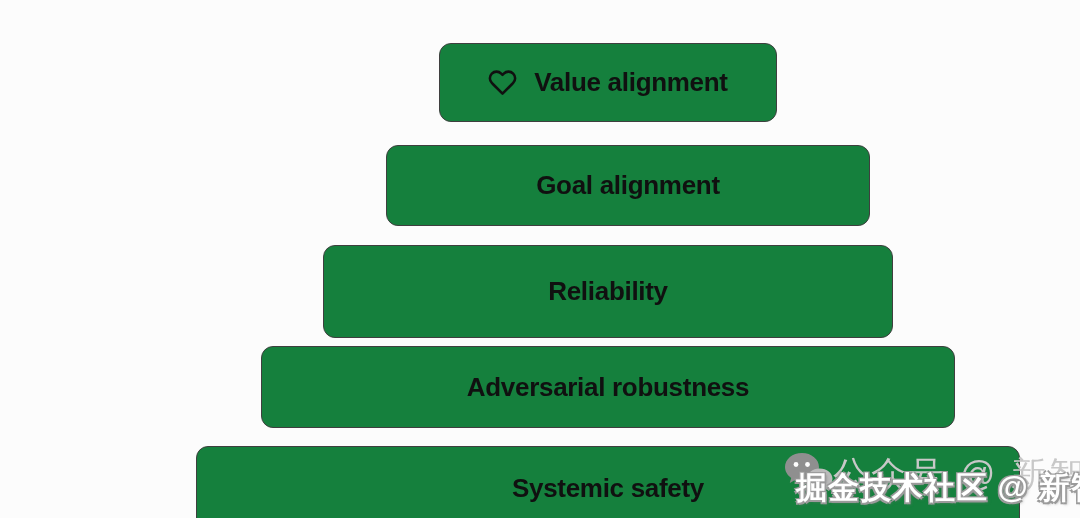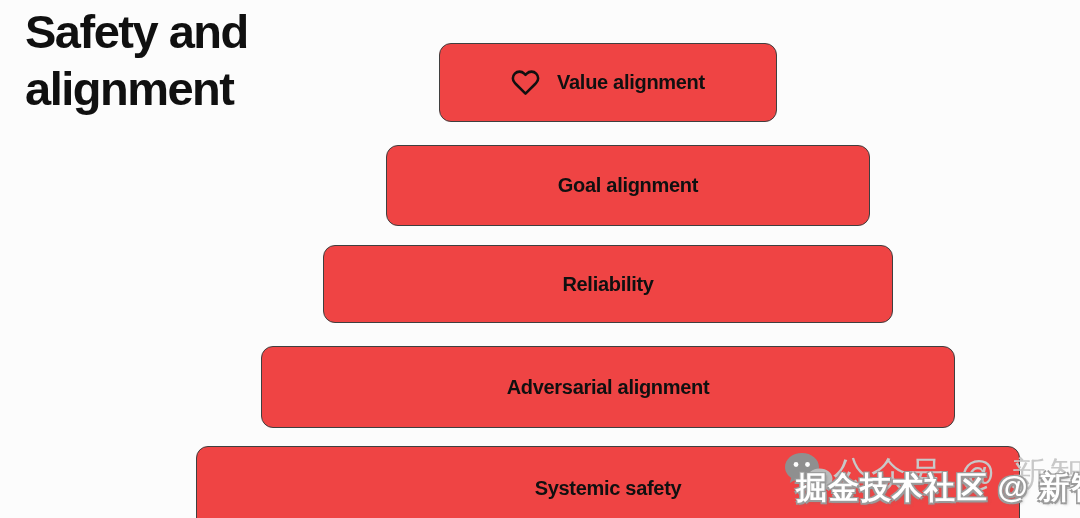--- a/index.html
+++ b/index.html
@@ -20,34 +20,34 @@
     left: 25px;
     top: 4px;
     font-size: 47px;
     font-weight: 700;
     letter-spacing: -1.5px;
     line-height: 1.21;
     color: #101010;
   }
   .pyramid-box {
     position: absolute;
-    background: #ef4444;
+    background: #15803d;
     border: 1.5px solid #3f3f3f;
     border-radius: 12px;
     display: flex;
     align-items: center;
     justify-content: center;
-    font-size: 20px;
+    font-size: 26px;
     font-weight: 700;
     color: #101010;
     letter-spacing: -0.3px;
   }
   .box-l1 { left: 439px; top: 43px;  width: 338px; height: 79px; }
   .box-l2 { left: 386px; top: 145px; width: 484px; height: 81px; }
-  .box-l3 { left: 323px; top: 245px; width: 570px; height: 78px; }
+  .box-l3 { left: 323px; top: 245px; width: 570px; height: 93px; }
   .box-l4 { left: 261px; top: 346px; width: 694px; height: 82px; }
   .box-l5 { left: 196px; top: 446px; width: 824px; height: 84px; }
   .heart-wrap {
     display: inline-flex;
     margin-right: 17px;
     align-items: center;
   }
   .watermark-gray {
     position: absolute;
     left: 833px;
@@ -80,44 +80,40 @@
     top: 451px;
     width: 50px;
     height: 44px;
   }
 </style>
 </head>
 <body>
 
 <div class="canvas">
 
-  <div class="page-title">
-    <div>Safety and</div>
-    <div>alignment</div>
-  </div>
 
   <div class="pyramid-box box-l1">
     <span class="heart-wrap">
       <svg width="29" height="29" viewBox="0 0 24 24" fill="none" stroke="#101010" stroke-width="2.1" stroke-linecap="round" stroke-linejoin="round">
         <path d="M20.84 4.61a5.5 5.5 0 0 0-7.78 0L12 5.67l-1.06-1.06a5.5 5.5 0 0 0-7.78 7.78l1.06 1.06L12 21.23l7.78-7.78 1.06-1.06a5.5 5.5 0 0 0 0-7.78z"></path>
       </svg>
     </span>
     <span>Value alignment</span>
   </div>
 
   <div class="pyramid-box box-l2">
     <span>Goal alignment</span>
   </div>
 
   <div class="pyramid-box box-l3">
     <span>Reliability</span>
   </div>
 
   <div class="pyramid-box box-l4">
-    <span>Adversarial alignment</span>
+    <span>Adversarial robustness</span>
   </div>
 
   <div class="pyramid-box box-l5">
     <span>Systemic safety</span>
   </div>
 
   <div class="watermark-gray">公众号 @ 新智元</div>
 
   <div class="wechat-icon-wrap">
     <svg width="50" height="44" viewBox="0 0 50 44">

